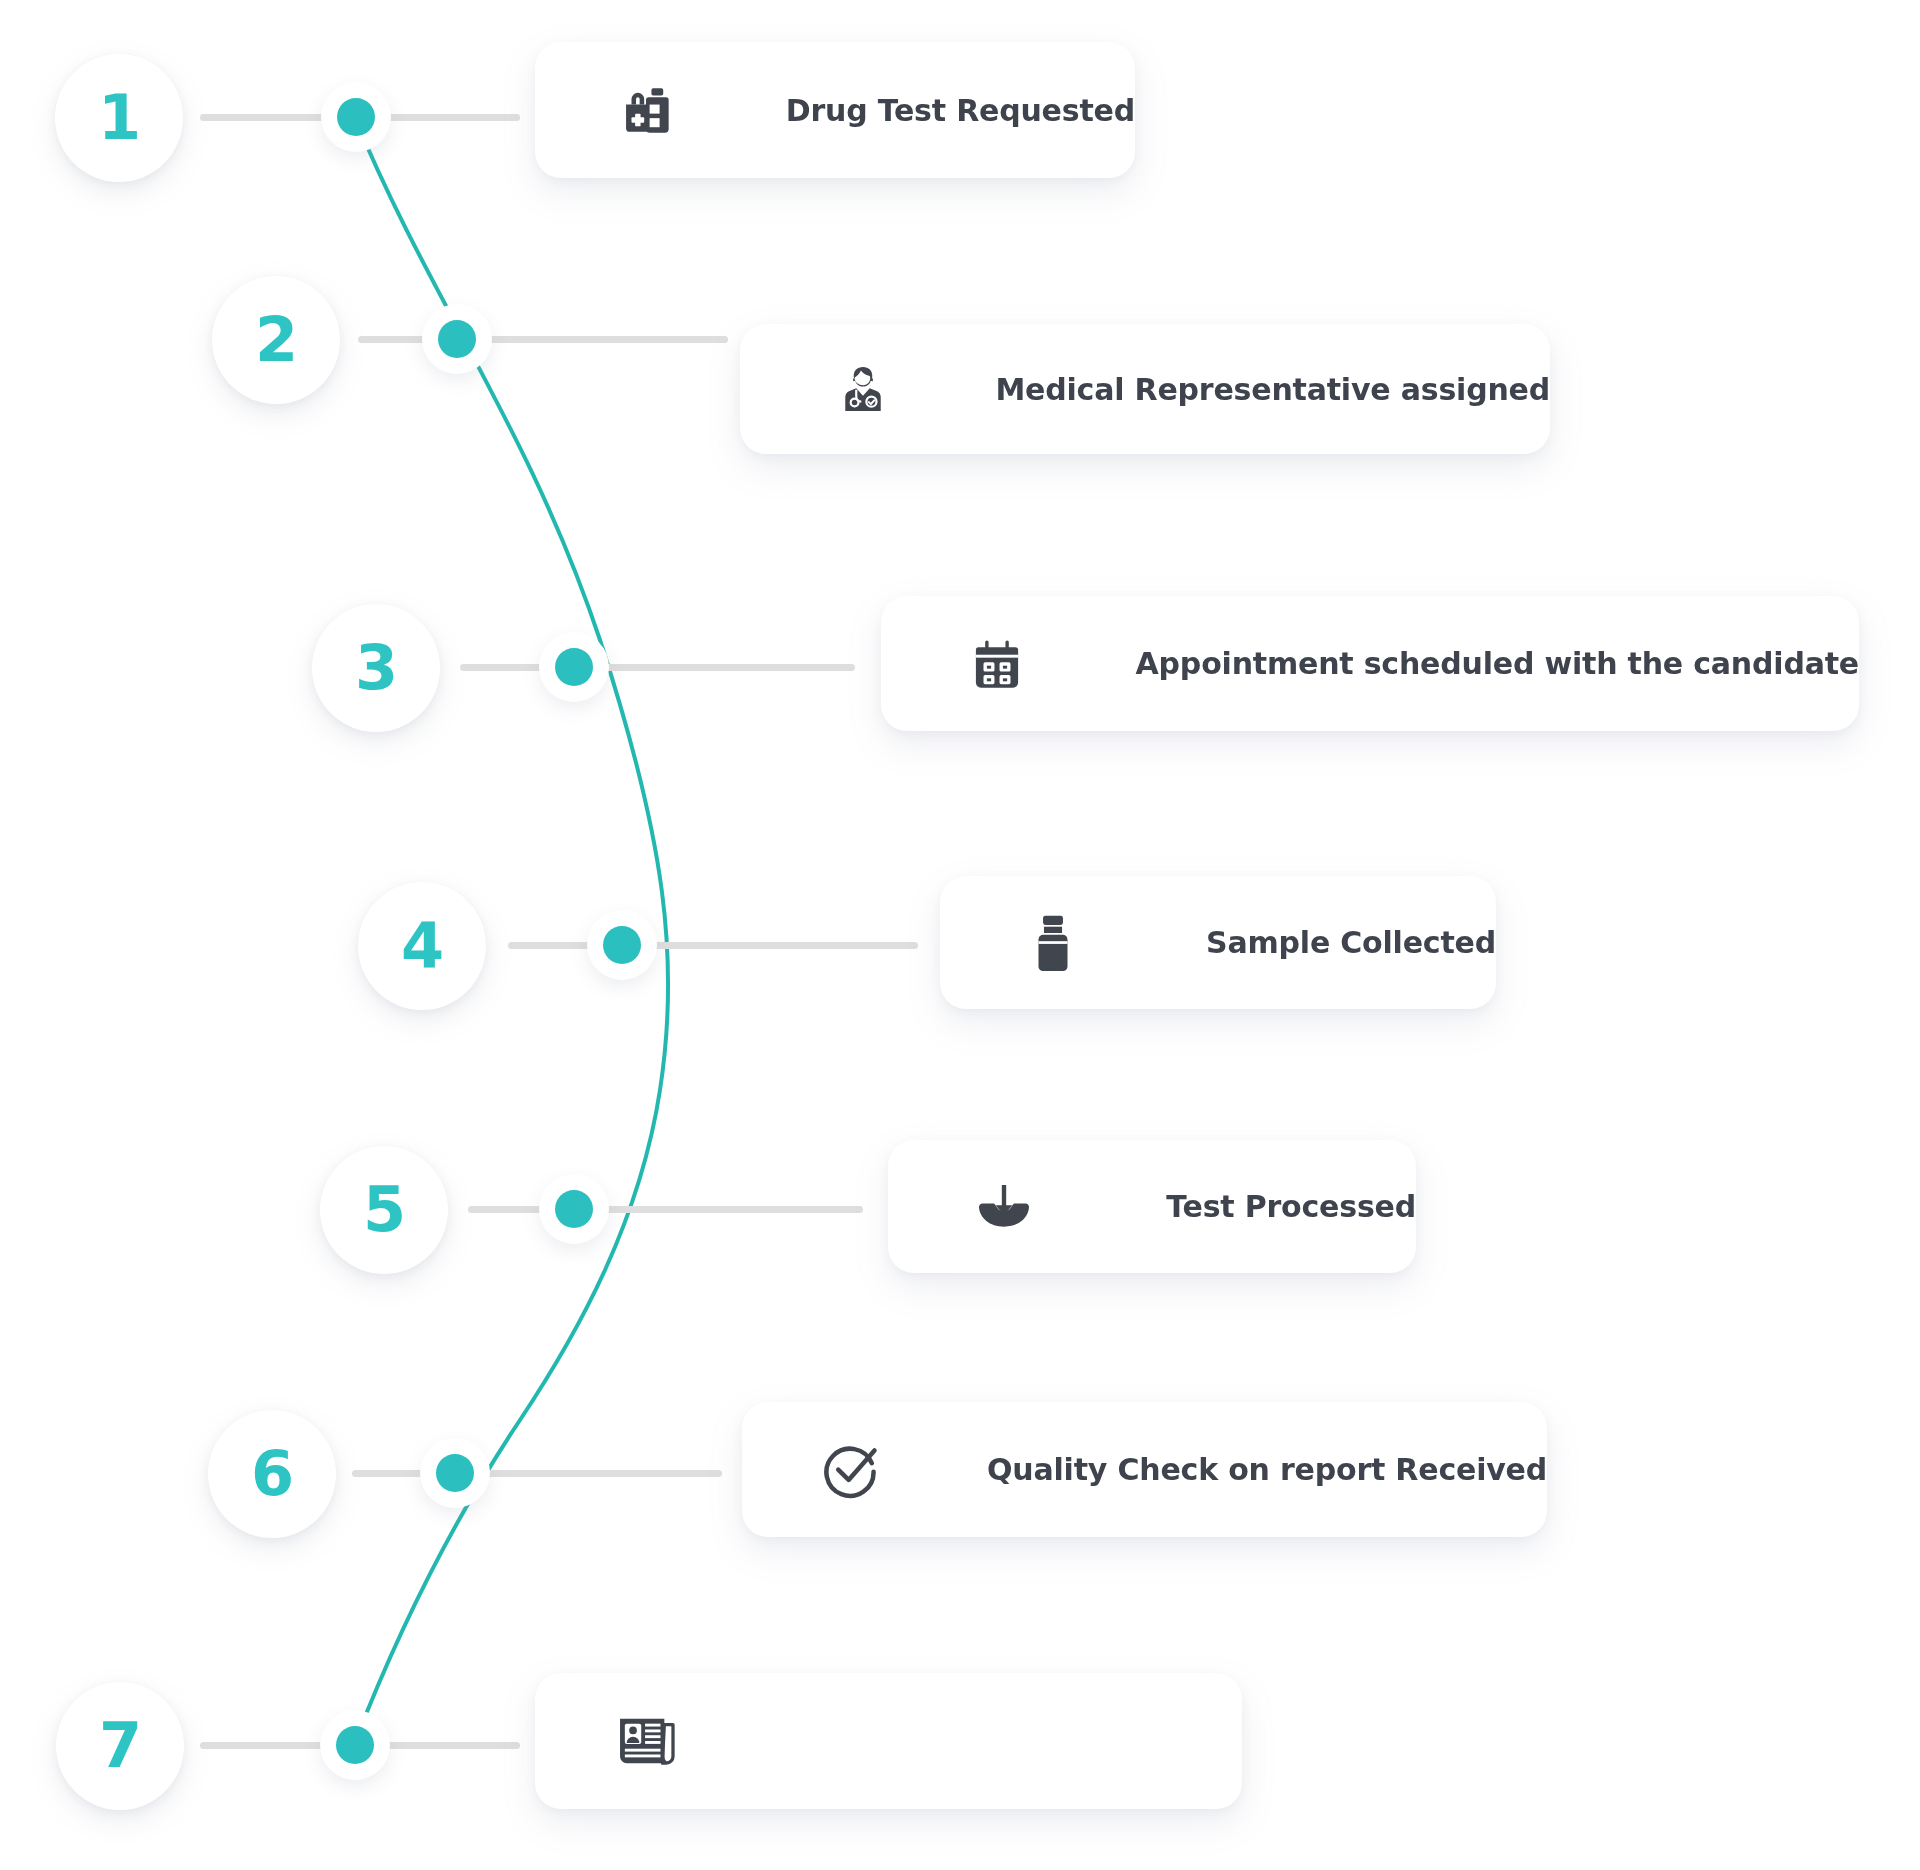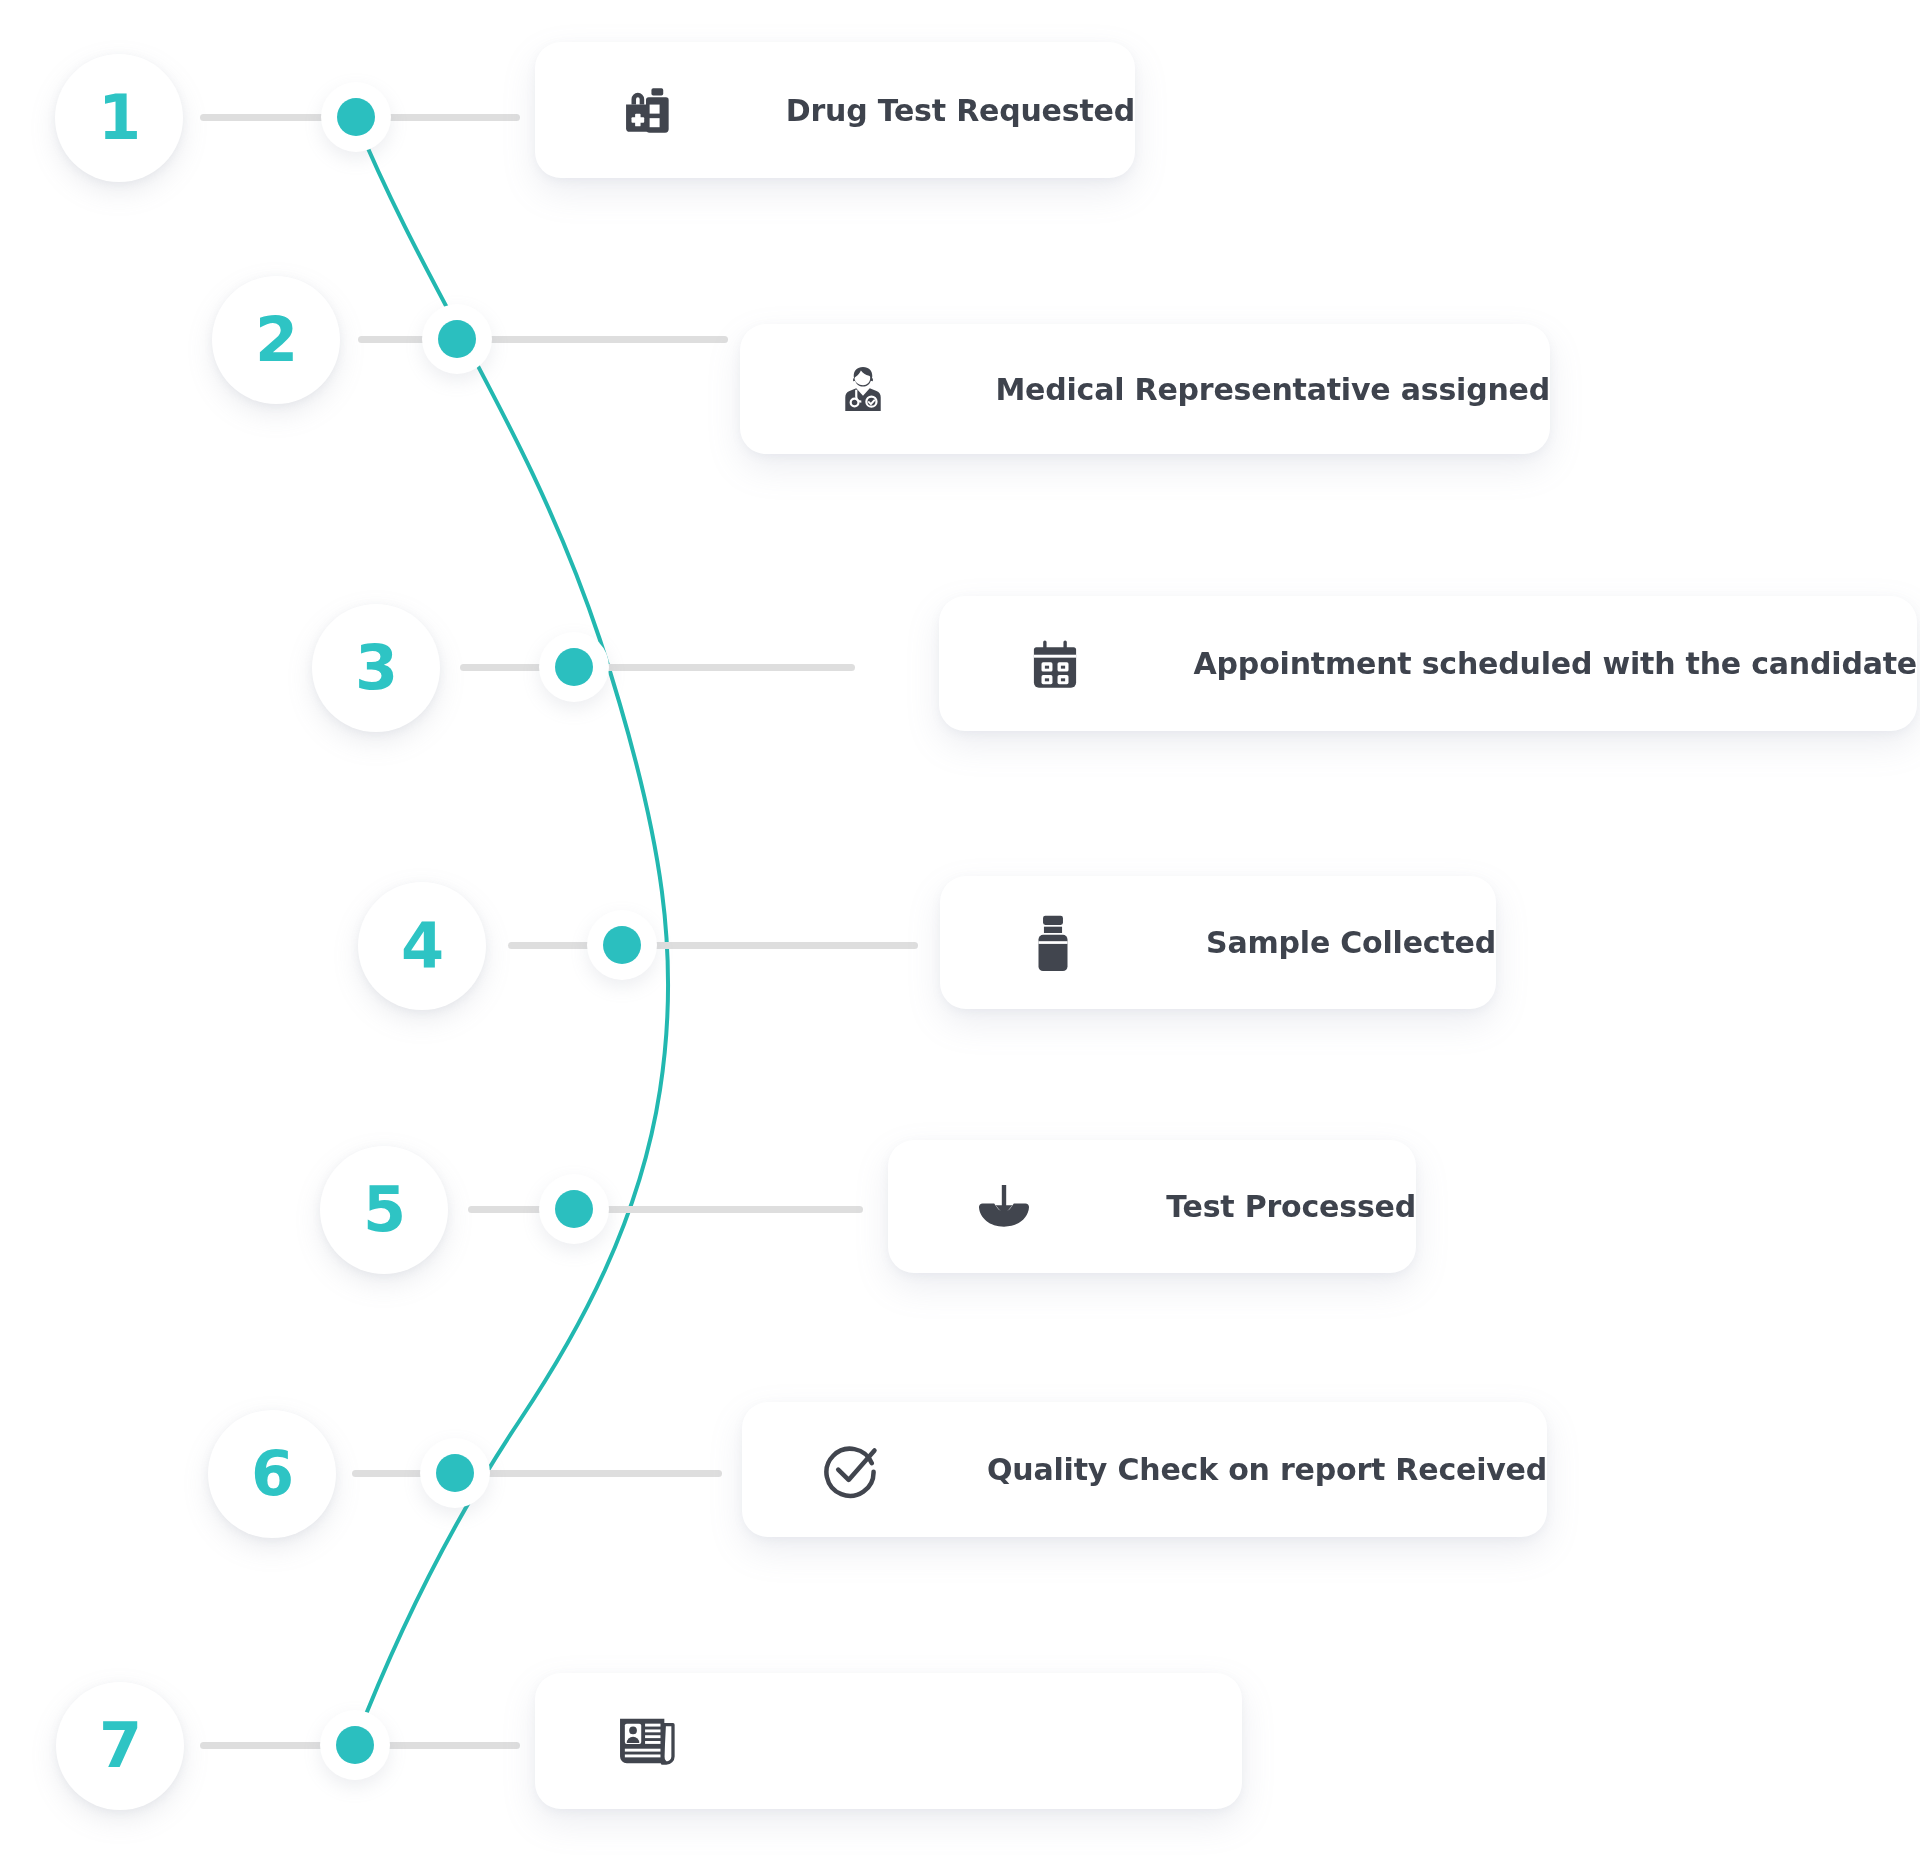--- a/index.html
+++ b/index.html
@@ -139,21 +139,21 @@
   </div>
 
   <div class="step">
     <div class="num" style="left:312px;top:604px;">
       <span>3</span>
     </div>
     <div class="rail" style="left:460px;top:664px;width:395px;"></div>
     <div class="node" style="left:539px;top:632px;">
       <i></i>
     </div>
-    <div class="card" style="left:939px;top:596px;width:978px;height:135px;padding-left:88px;gap:10px;">
+    <div class="card" style="left:881px;top:596px;width:978px;height:135px;padding-left:88px;gap:10px;">
       <div class="ic" style="width:56px;height:56px;">
         <svg width="54" height="54" viewBox="0 0 64 64" fill="currentColor">
           <rect x="18" y="4" width="4" height="10" rx="2"></rect>
           <rect x="42" y="4" width="4" height="10" rx="2"></rect>
           <path d="M10 12h44a3 3 0 0 1 3 3v39a6 6 0 0 1-6 6H13a6 6 0 0 1-6-6V15a3 3 0 0 1 3-3z"></path>
           <rect x="7" y="21" width="50" height="3.5" fill="#fff"></rect>
           <rect x="16" y="30" width="13" height="11" rx="2" fill="#fff"></rect>
           <rect x="35" y="30" width="13" height="11" rx="2" fill="#fff"></rect>
           <rect x="16" y="45" width="13" height="11" rx="2" fill="#fff"></rect>
           <rect x="35" y="45" width="13" height="11" rx="2" fill="#fff"></rect>

